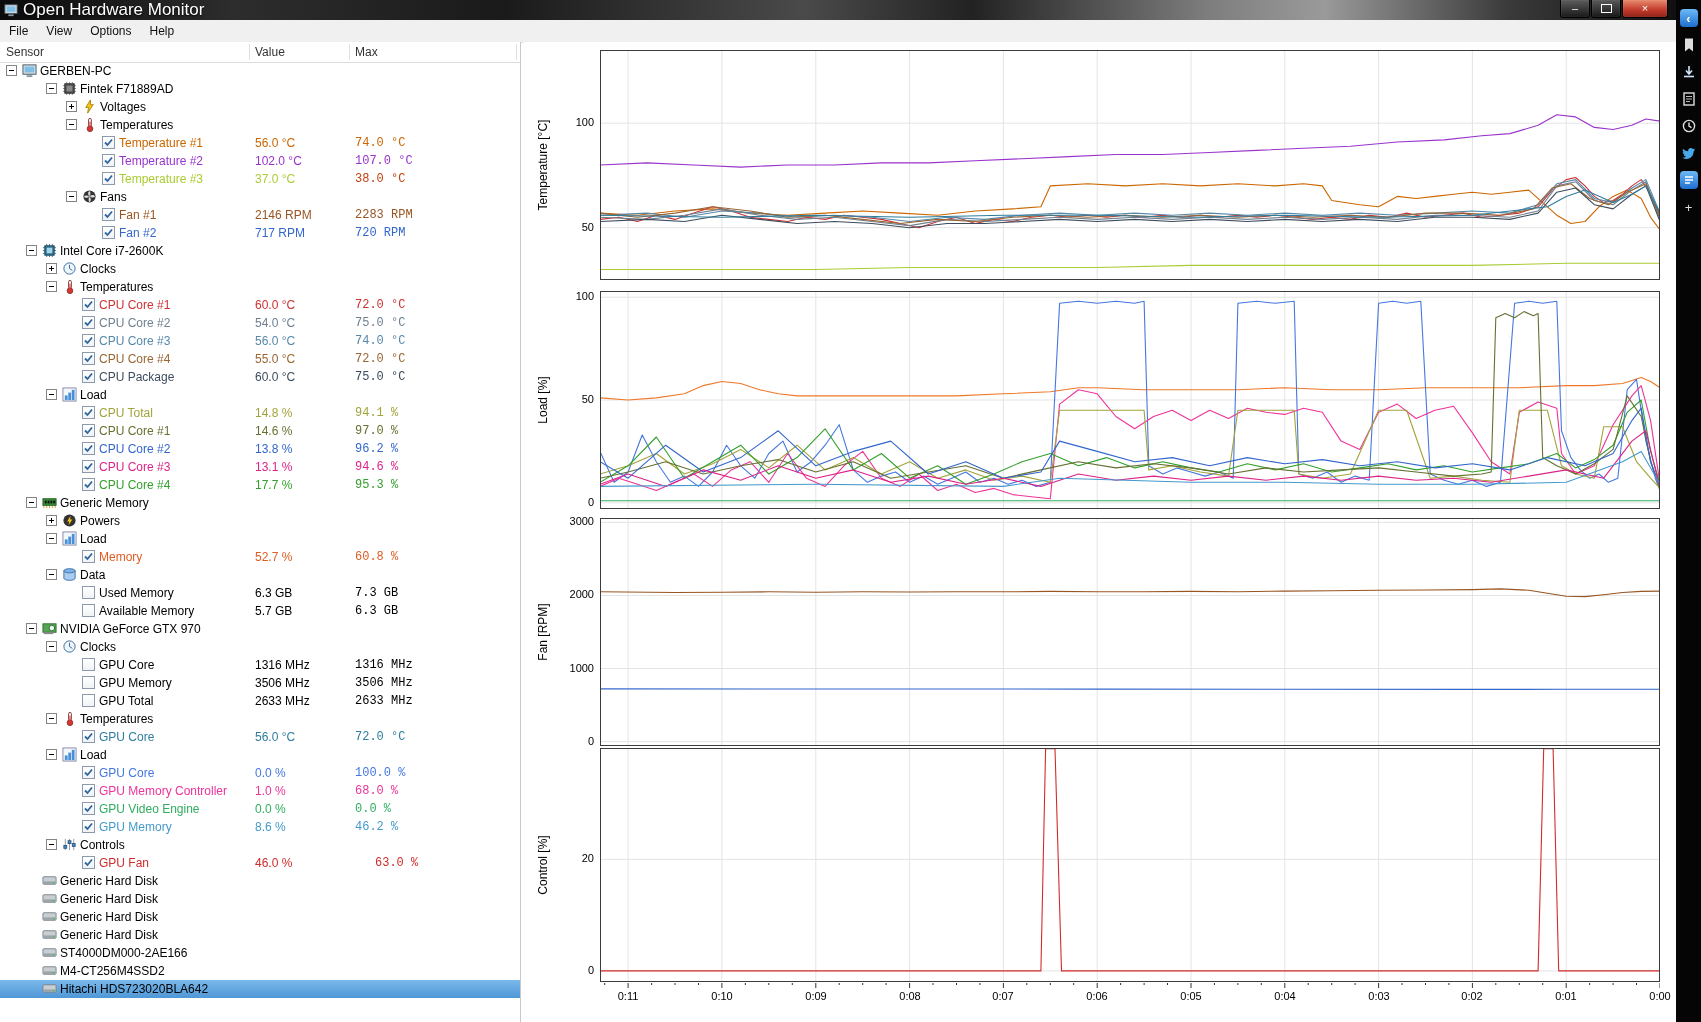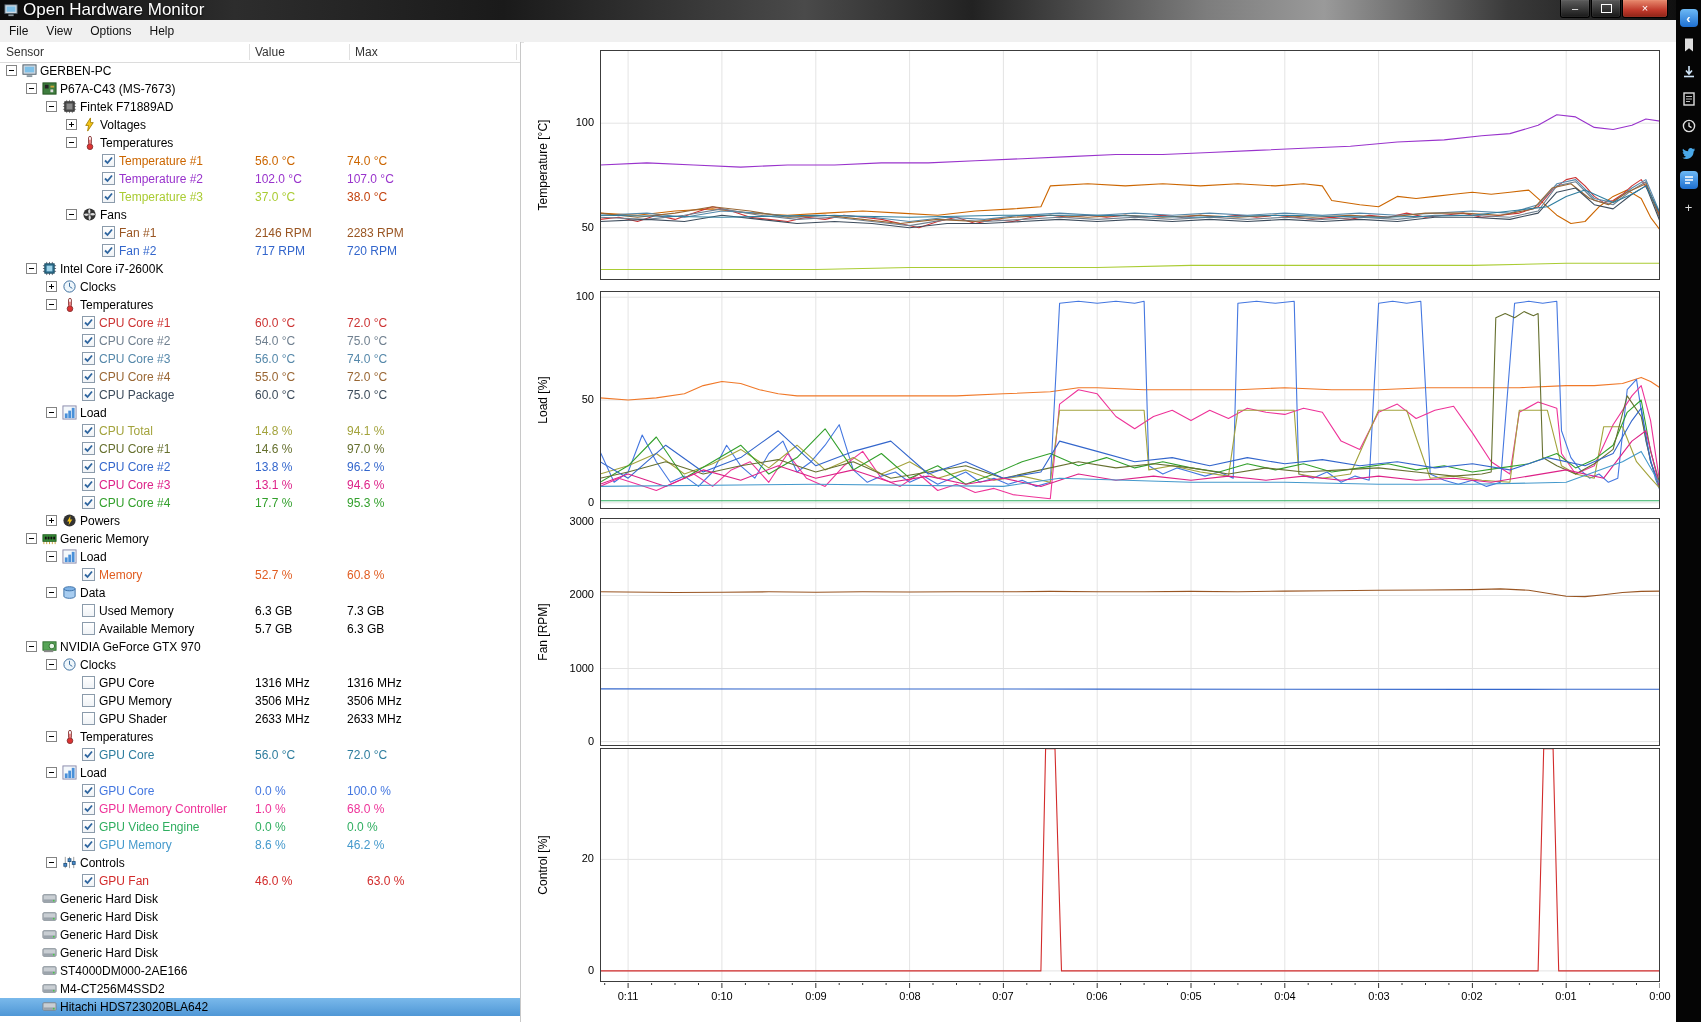--- a/index.html
+++ b/index.html
@@ -35,21 +35,21 @@
   .tree-row.selected{background:linear-gradient(#7ab9eb,#4f97d6);padding-left:12px;}
   .expand-box{position:absolute;top:3px;width:11px;height:11px;box-sizing:border-box;border:1px solid #848484;background:#fff;}
   .expand-box::before{content:"";position:absolute;left:2px;right:2px;top:4px;height:1px;background:#000;}
   .expand-box.plus::after{content:"";position:absolute;top:2px;bottom:2px;left:4px;width:1px;background:#000;}
   .row-icon{position:absolute;top:1px;width:15px;height:15px;}
   .row-icon svg{width:15px;height:15px;display:block;}
   .checkbox{position:absolute;top:2px;width:13px;height:13px;box-sizing:border-box;border:1px solid #8b9bab;background:linear-gradient(#fff,#f0f3f6);}
   .checkbox svg{position:absolute;left:-1px;top:-1px;}
   .row-label{position:absolute;}
   .row-value{position:absolute;left:255px;}
-  .row-max{position:absolute;left:347px;}
+  .row-max{position:absolute;left:355px;font-family:Liberation Mono, monospace;}
 
   
   .graph-panel{position:absolute;left:524px;top:0;right:0;bottom:0;background:#fff;overflow:hidden;}
   .ytick{position:absolute;font-size:11px;color:#000;width:42px;text-align:right;left:28px;}
   .ylabel-wrap{position:absolute;left:6px;width:26px;display:flex;align-items:center;justify-content:center;}
   .ylabel-wrap span{transform:rotate(-90deg);white-space:nowrap;font-size:12px;color:#000;}
   .xtick-label{position:absolute;font-size:11px;color:#000;transform:translateX(-50%);}
 
   
   .taskbar{position:absolute;right:0;top:0;width:25px;height:100%;background:#050505;}
@@ -103,32 +103,20 @@
             <span class="row-icon" style="left: 22px;">
               <svg viewBox="0 0 16 16">
                 <rect x="1" y="2" width="14" height="10" fill="#cfd8e0" stroke="#4a5a66"></rect>
                 <rect x="3" y="4" width="10" height="6" fill="#7ec0e8"></rect>
                 <rect x="5" y="13" width="6" height="2" fill="#8a97a0"></rect>
               </svg>
             </span>
             <span class="row-label" style="left: 40px;">GERBEN-PC</span>
           </div>
           <div class="tree-row">
-            <div class="expand-box minus" style="left: 26px;"></div>
-            <span class="row-icon" style="left: 42px;">
-              <svg viewBox="0 0 16 16">
-                <rect x="1" y="2" width="14" height="12" fill="#3e7d3e" stroke="#23521f"></rect>
-                <rect x="3" y="4" width="4" height="4" fill="#222"></rect>
-                <rect x="9" y="5" width="4" height="2" fill="#caa23a"></rect>
-                <rect x="9" y="9" width="3" height="3" fill="#ddd"></rect>
-              </svg>
-            </span>
-            <span class="row-label" style="left: 60px;">P67A-C43 (MS-7673)</span>
-          </div>
-          <div class="tree-row">
             <div class="expand-box minus" style="left: 46px;"></div>
             <span class="row-icon" style="left: 62px;">
               <svg viewBox="0 0 16 16">
                 <path d="M1 5h2M1 8h2M1 11h2M13 5h2M13 8h2M13 11h2M5 1v2M8 1v2M11 1v2M5 13v2M8 13v2M11 13v2" stroke="#888"></path>
                 <rect x="3" y="3" width="10" height="10" fill="#555" stroke="#222"></rect>
                 <rect x="5" y="5" width="6" height="6" fill="#8a8a8a"></rect>
               </svg>
             </span>
             <span class="row-label" style="left: 80px;">Fintek F71889AD</span>
           </div>
@@ -349,46 +337,46 @@
           </div>
           <div class="tree-row">
             <span class="checkbox" style="left: 82px;">
               <svg viewBox="0 0 13 13" width="13" height="13">
                 <path d="M3 6.5 L5.5 9 L10 3.5" stroke="#2f66a0" stroke-width="1.8" fill="none"></path>
               </svg>
             </span>
             <span class="row-label" style="left: 99px; color: rgb(51, 160, 44);">CPU Core #4</span>
             <span class="row-value" style="color: rgb(51, 160, 44);">17.7 %</span>
             <span class="row-max" style="color: rgb(51, 160, 44);">95.3 %</span>
-          </div>
-          <div class="tree-row">
-            <div class="expand-box plus" style="left: 46px;"></div>
-            <span class="row-icon" style="left: 62px;">
-              <svg viewBox="0 0 16 16">
-                <circle cx="8" cy="8" r="6.5" fill="#333"></circle>
-                <path d="M9 3 L5.5 9 h2.2 L7 13 L11 7 H8.7 Z" fill="#f5c518"></path>
-              </svg>
-            </span>
-            <span class="row-label" style="left: 80px;">Powers</span>
           </div>
           <div class="tree-row">
             <div class="expand-box minus" style="left: 26px;"></div>
             <span class="row-icon" style="left: 42px;">
               <svg viewBox="0 0 16 16">
                 <path d="M2 11v3M5 11v3M8 11v3M11 11v3M14 11v3" stroke="#caa23a"></path>
                 <rect x="1" y="4" width="14" height="7" fill="#3a8f3a" stroke="#1f5f1f"></rect>
                 <rect x="3" y="6" width="2" height="3" fill="#111"></rect>
                 <rect x="6" y="6" width="2" height="3" fill="#111"></rect>
                 <rect x="9" y="6" width="2" height="3" fill="#111"></rect>
                 <rect x="12" y="6" width="2" height="3" fill="#111"></rect>
               </svg>
             </span>
             <span class="row-label" style="left: 60px;">Generic Memory</span>
           </div>
           <div class="tree-row">
+            <div class="expand-box plus" style="left: 46px;"></div>
+            <span class="row-icon" style="left: 62px;">
+              <svg viewBox="0 0 16 16">
+                <circle cx="8" cy="8" r="6.5" fill="#333"></circle>
+                <path d="M9 3 L5.5 9 h2.2 L7 13 L11 7 H8.7 Z" fill="#f5c518"></path>
+              </svg>
+            </span>
+            <span class="row-label" style="left: 80px;">Powers</span>
+          </div>
+          <div class="tree-row">
             <div class="expand-box minus" style="left: 46px;"></div>
             <span class="row-icon" style="left: 62px;">
               <svg viewBox="0 0 16 16">
                 <rect x="1" y="1" width="14" height="14" fill="#f4f8fb" stroke="#88a"></rect>
                 <rect x="3" y="9" width="3" height="5" fill="#4a90d9"></rect>
                 <rect x="6.7" y="6" width="3" height="8" fill="#4a90d9"></rect>
                 <rect x="10.4" y="3" width="3" height="11" fill="#4a90d9"></rect>
               </svg>
             </span>
             <span class="row-label" style="left: 80px;">Load</span>
@@ -453,21 +441,21 @@
             <span class="row-max">1316 MHz</span>
           </div>
           <div class="tree-row">
             <span class="checkbox" style="left: 82px;"></span>
             <span class="row-label" style="left: 99px;">GPU Memory</span>
             <span class="row-value">3506 MHz</span>
             <span class="row-max">3506 MHz</span>
           </div>
           <div class="tree-row">
             <span class="checkbox" style="left: 82px;"></span>
-            <span class="row-label" style="left: 99px;">GPU Shader</span>
+            <span class="row-label" style="left: 99px;">GPU Total</span>
             <span class="row-value">2633 MHz</span>
             <span class="row-max">2633 MHz</span>
           </div>
           <div class="tree-row">
             <div class="expand-box minus" style="left: 46px;"></div>
             <span class="row-icon" style="left: 62px;">
               <svg viewBox="0 0 16 16">
                 <rect x="7" y="1.5" width="3" height="9" rx="1.5" fill="#fff" stroke="#833"></rect>
                 <circle cx="8.5" cy="12.5" r="3" fill="#d33" stroke="#833"></circle>
                 <rect x="7.9" y="5" width="1.2" height="7" fill="#d33"></rect>

